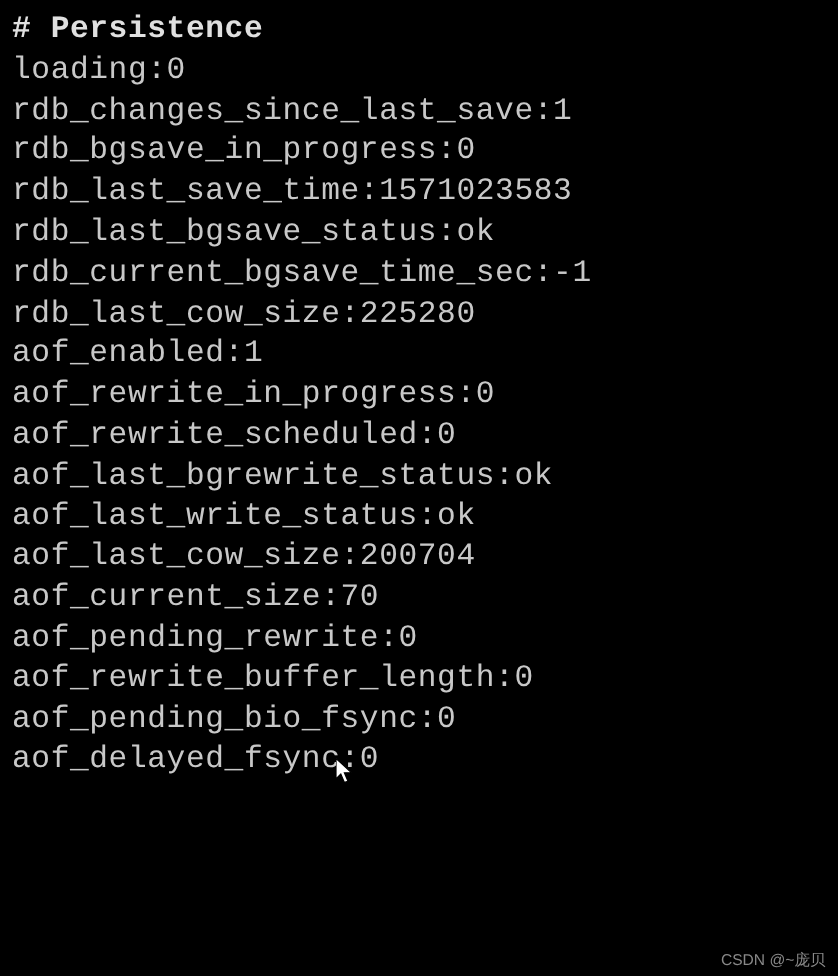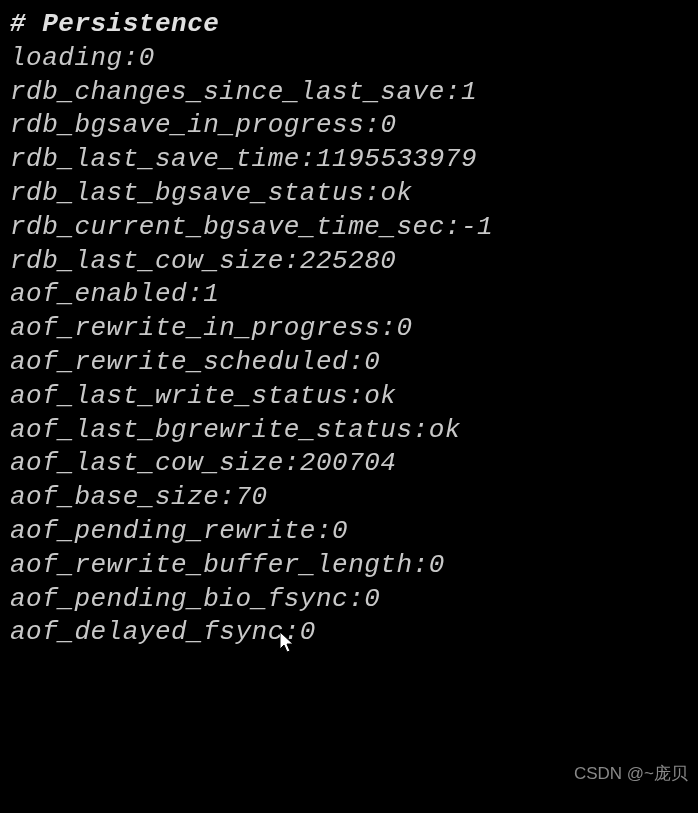--- a/index.html
+++ b/index.html
@@ -16,31 +16,30 @@
       padding: 8px 10px;
       width: 698px;
       height: 813px;
       position: relative;
       overflow: hidden;
       letter-spacing: 0.5px;
     }
     .terminal-line {
       white-space: nowrap;
       color: #c8c8c8;
-      font-style: italic;
     }
     .header-line {
       font-weight: bold;
       color: #e0e0e0;
     }
     .watermark {
       position: absolute;
-      bottom: 28px;
+      bottom: 4px;
       right: 10px;
-      font-size: 17px;
+      font-size: 13px;
       color: #888888;
       font-family: Arial, sans-serif;
       letter-spacing: 0;
     }
     .cursor {
       position: absolute;
       left: 280px;
       top: 632px;
       pointer-events: none;
       z-index: 10;
@@ -48,31 +47,31 @@
   </style>
 </head>
 <body>
 
 <div>
   <div class="terminal-line header-line"># Persistence</div>
   <div id="lines-container">
       <div class="terminal-line"><span>loading</span><span>:</span><span>0</span></div>
       <div class="terminal-line"><span>rdb_changes_since_last_save</span><span>:</span><span>1</span></div>
       <div class="terminal-line"><span>rdb_bgsave_in_progress</span><span>:</span><span>0</span></div>
-      <div class="terminal-line"><span>rdb_last_save_time</span><span>:</span><span>1195533979</span></div>
+      <div class="terminal-line"><span>rdb_last_save_time</span><span>:</span><span>1571023583</span></div>
       <div class="terminal-line"><span>rdb_last_bgsave_status</span><span>:</span><span>ok</span></div>
       <div class="terminal-line"><span>rdb_current_bgsave_time_sec</span><span>:</span><span>-1</span></div>
       <div class="terminal-line"><span>rdb_last_cow_size</span><span>:</span><span>225280</span></div>
       <div class="terminal-line"><span>aof_enabled</span><span>:</span><span>1</span></div>
       <div class="terminal-line"><span>aof_rewrite_in_progress</span><span>:</span><span>0</span></div>
       <div class="terminal-line"><span>aof_rewrite_scheduled</span><span>:</span><span>0</span></div>
+      <div class="terminal-line"><span>aof_last_bgrewrite_status</span><span>:</span><span>ok</span></div>
       <div class="terminal-line"><span>aof_last_write_status</span><span>:</span><span>ok</span></div>
-      <div class="terminal-line"><span>aof_last_bgrewrite_status</span><span>:</span><span>ok</span></div>
       <div class="terminal-line"><span>aof_last_cow_size</span><span>:</span><span>200704</span></div>
-      <div class="terminal-line"><span>aof_base_size</span><span>:</span><span>70</span></div>
+      <div class="terminal-line"><span>aof_current_size</span><span>:</span><span>70</span></div>
       <div class="terminal-line"><span>aof_pending_rewrite</span><span>:</span><span>0</span></div>
       <div class="terminal-line"><span>aof_rewrite_buffer_length</span><span>:</span><span>0</span></div>
       <div class="terminal-line"><span>aof_pending_bio_fsync</span><span>:</span><span>0</span></div>
       <div class="terminal-line"><span>aof_delayed_fsync</span><span>:</span><span>0</span></div>
     </div>
 </div>
 
 <div class="cursor">
   <svg width="18" height="24" viewBox="0 0 18 24">
     <path d="M 0 0 L 0 17 L 4 13 L 7 20 L 10 19 L 7 12 L 13 12 Z" fill="#ffffff" stroke="#000000" stroke-width="1"></path>

